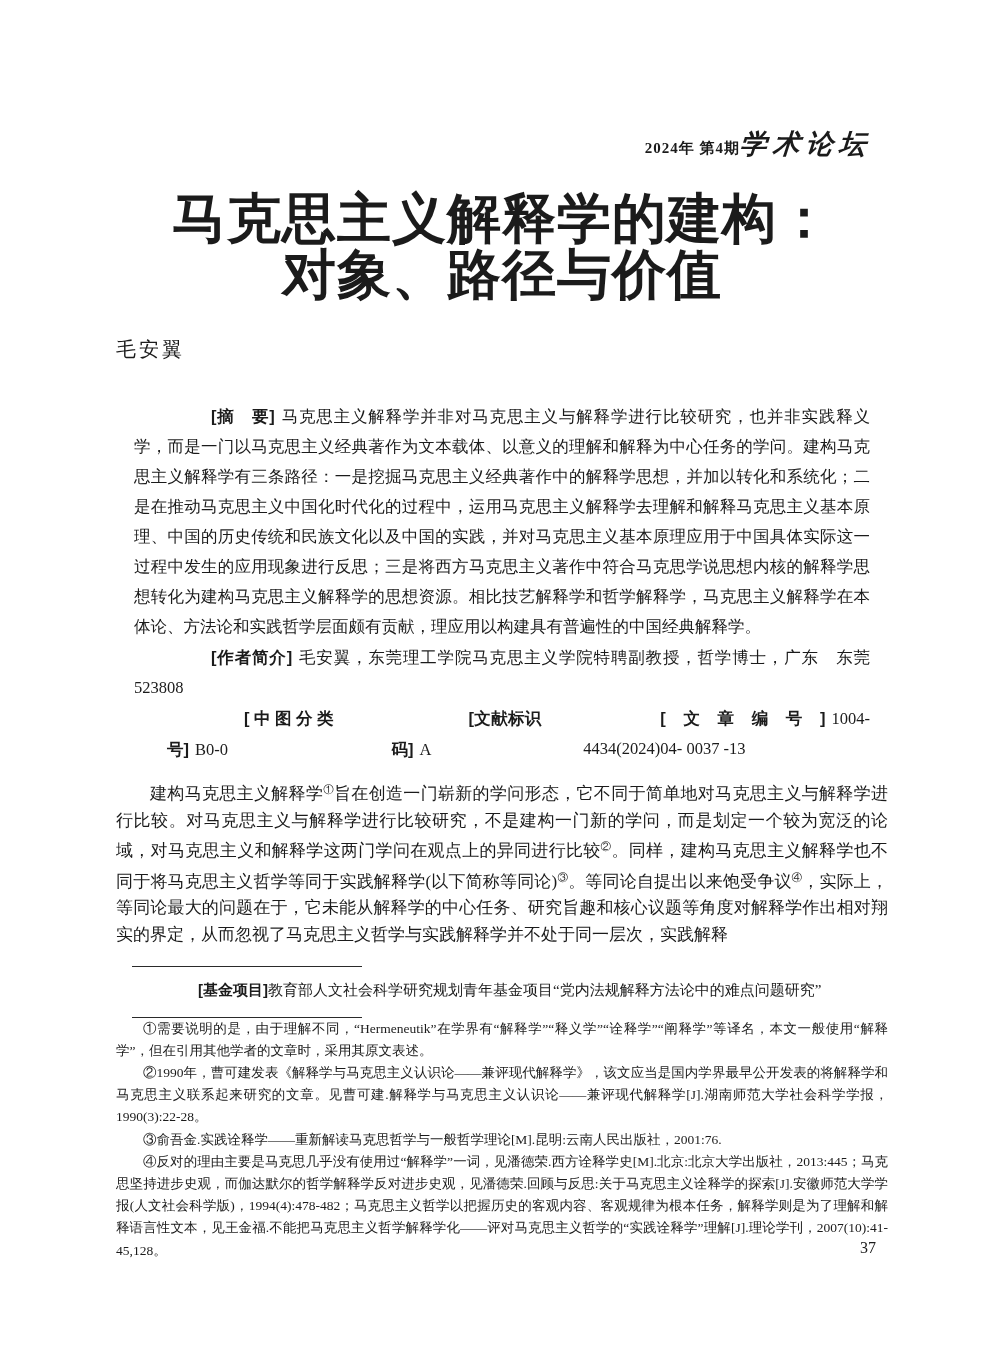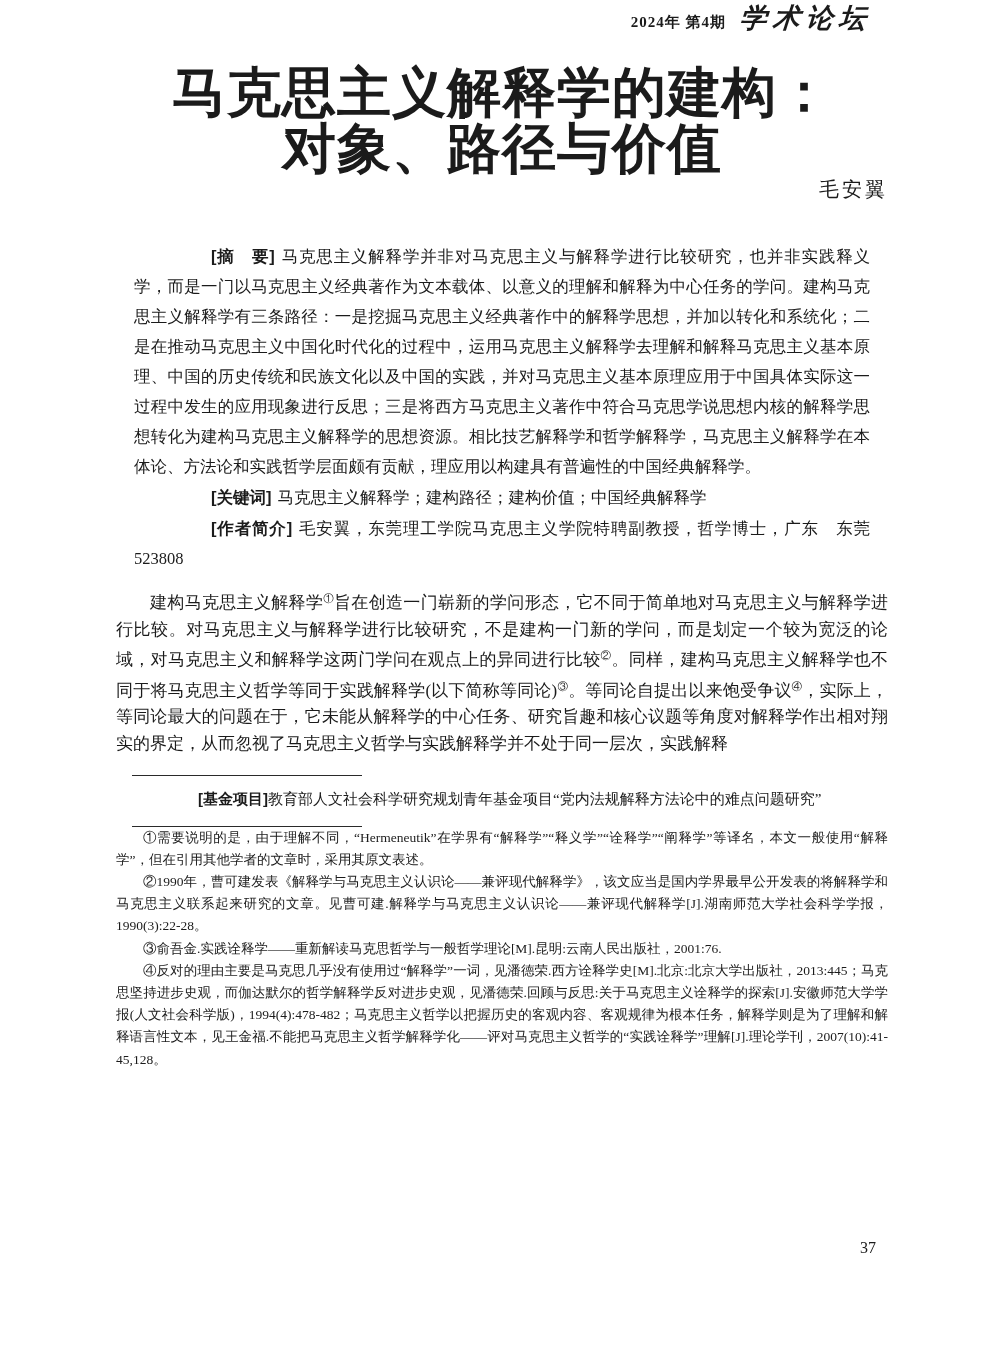--- a/index.html
+++ b/index.html
@@ -13,24 +13,24 @@
   .page {
     position: relative;
     width: 1000px; height: 1347px;
     overflow: hidden;
     background: #ffffff;
   }
   .content { padding: 0 112px 0 116px; }
 
   
   .journal-header {
+    padding-top: 126px;
     display: flex;
     justify-content: flex-end;
     align-items: baseline;
-    gap: 14px;
     padding-right: 16px;
   }
   .issue {
     font-size: 15px;
     font-weight: 700;
     letter-spacing: 1px;
   }
   .journal-name {
     font-size: 27px;
     font-weight: 700;
@@ -45,21 +45,22 @@
     text-align: center;
     font-family: "Liberation Sans", "DejaVu Sans", sans-serif;
     font-weight: 700;
     font-size: 54px;
     line-height: 56px;
     letter-spacing: 1px;
   }
 
   
   .author-name {
-    text-align: right;
+    margin-top: 34px;
+    text-align: left;
     font-size: 20px;
     letter-spacing: 3px;
   }
 
   
   .meta {
     margin-top: 38px;
     padding: 0 18px;
     font-size: 16.5px;
     line-height: 30px;
@@ -141,22 +142,26 @@
 
     <div class="article-title">
       <div>马克思主义解释学的建构：</div>
       <div>对象、路径与价值</div>
     </div>
 
     <div class="author-name">毛安翼</div>
 
     <div class="meta">
       <p><span class="label">[摘　要]</span><span class="val">马克思主义解释学并非对马克思主义与解释学进行比较研究，也并非实践释义学，而是一门以马克思主义经典著作为文本载体、以意义的理解和解释为中心任务的学问。建构马克思主义解释学有三条路径：一是挖掘马克思主义经典著作中的解释学思想，并加以转化和系统化；二是在推动马克思主义中国化时代化的过程中，运用马克思主义解释学去理解和解释马克思主义基本原理、中国的历史传统和民族文化以及中国的实践，并对马克思主义基本原理应用于中国具体实际这一过程中发生的应用现象进行反思；三是将西方马克思主义著作中符合马克思学说思想内核的解释学思想转化为建构马克思主义解释学的思想资源。相比技艺解释学和哲学解释学，马克思主义解释学在本体论、方法论和实践哲学层面颇有贡献，理应用以构建具有普遍性的中国经典解释学。</span></p>
-      <p><span class="label">[关键词]</span><span class="val">马克思主义解释学；建构路径；建构价值；中国经典解释学</span></p>
       <p><span class="label">[作者简介]</span><span class="val">毛安翼，东莞理工学院马克思主义学院特聘副教授，哲学博士，广东　东莞　523808</span></p>
+      <p class="clc-line">
+        <span class="clc-item-1"><span class="label">[中图分类号]</span><span class="val">B0-0</span></span>
+        <span class="clc-item-2"><span class="label">[文献标识码]</span><span class="val">A</span></span>
+        <span><span class="label">[文章编号]</span><span class="val">1004-4434(2024)04- 0037 -13</span></span>
+      </p>
     </div>
 
     <p class="body-text"><span>建构马克思主义解释学</span><span class="sup">①</span><span>旨在创造一门崭新的学问形态，它不同于简单地对马克思主义与解释学进行比较。对马克思主义与解释学进行比较研究，不是建构一门新的学问，而是划定一个较为宽泛的论域，对马克思主义和解释学这两门学问在观点上的异同进行比较</span><span class="sup">②</span><span>。同样，建构马克思主义解释学也不同于将马克思主义哲学等同于实践解释学(以下简称等同论)</span><span class="sup">③</span><span>。等同论自提出以来饱受争议</span><span class="sup">④</span><span>，实际上，等同论最大的问题在于，它未能从解释学的中心任务、研究旨趣和核心议题等角度对解释学作出相对翔实的界定，从而忽视了马克思主义哲学与实践解释学并不处于同一层次，实践解释</span></p>
 
     <hr class="sep">
 
     <div class="fund-note">
       <p class="fund-first"><span class="label">[基金项目]</span><span class="val">教育部人文社会科学研究规划青年基金项目“党内法规解释方法论中的难点问题研究”</span></p>
     </div>
 

